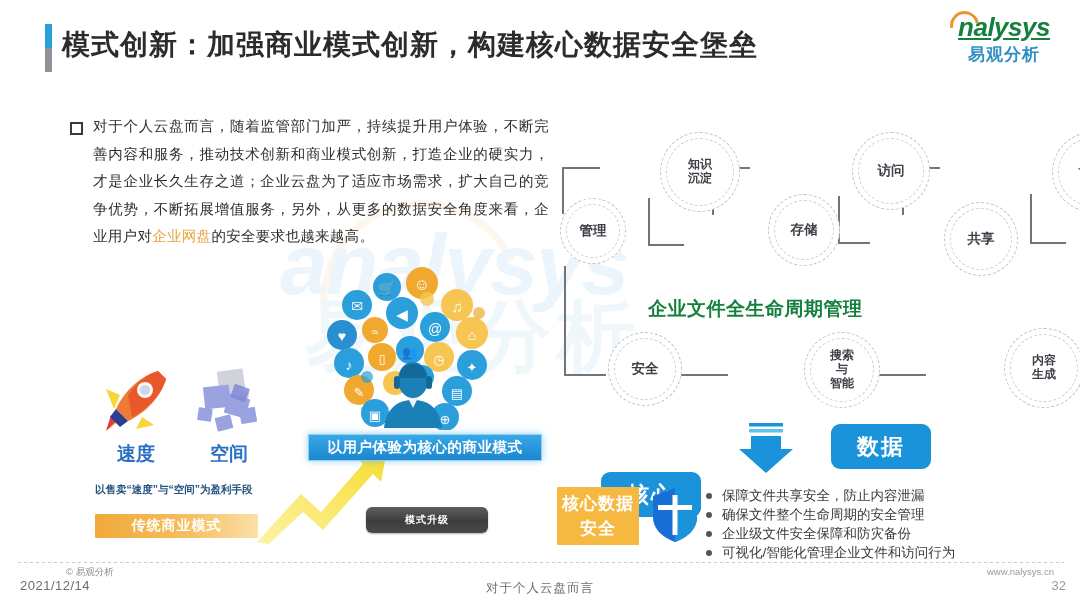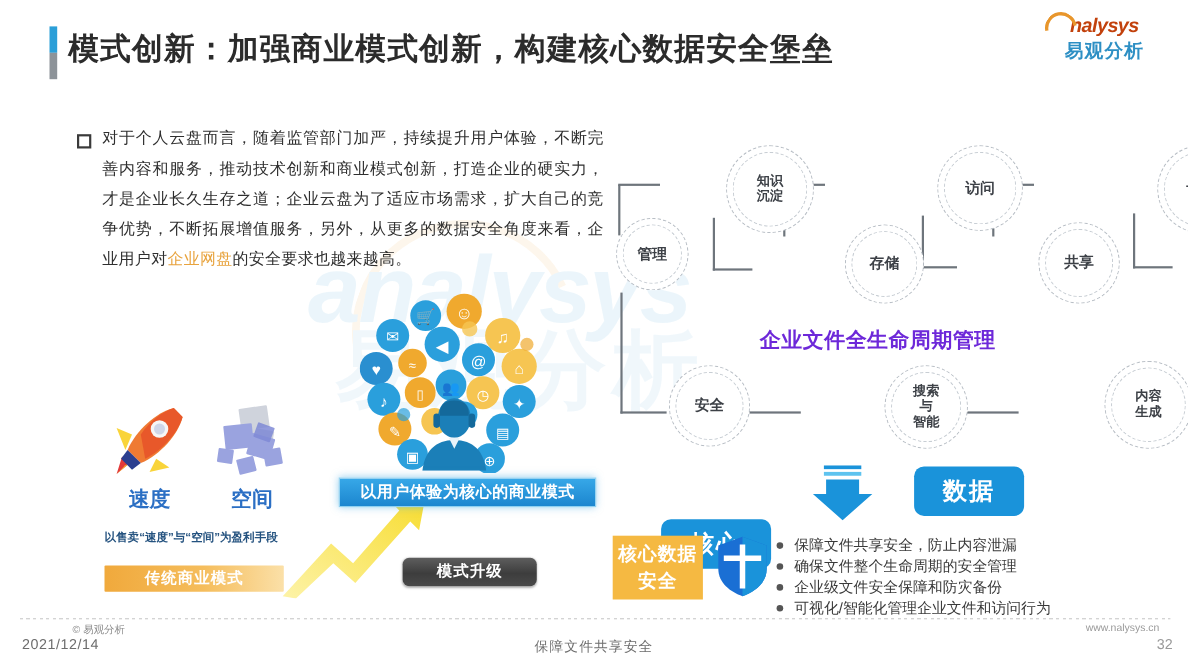--- a/index.html
+++ b/index.html
@@ -41,23 +41,24 @@
   .title-bar{position:absolute;left:45px;top:24px;width:7px;height:48px;}
   .title-bar .b1{height:24px;background:#2b9fd8;}
   .title-bar .b2{height:24px;background:#8d9399;}
   .page-title{
     position:absolute;left:62px;top:26px;
     font-size:28px;font-weight:bold;color:#2b2b2b;
     letter-spacing:1px;white-space:nowrap;
   }
   .logo{position:absolute;right:16px;top:14px;width:120px;height:56px;text-align:center;}
   .logo-en{
-    font-size:18px;font-weight:bold;font-style:italic;color:#c2410c;
+    font-size:26px;font-weight:bold;font-style:italic;color:#15803d;
     letter-spacing:-.5px;line-height:1;position:relative;
     font-family:"Liberation Sans",sans-serif;
+    text-decoration:underline;
   }
   .logo-swoosh{
     position:absolute;left:6px;top:-3px;width:23px;height:23px;
     border:3.5px solid #e8962c;border-radius:50%;
     border-bottom-color:transparent;border-right-color:transparent;
     transform:rotate(35deg);
   }
   .logo-cn{font-size:17px;font-weight:bold;color:#2d8fc4;letter-spacing:1px;margin-top:3px;}
 
   
@@ -98,21 +99,21 @@
     position:absolute;left:308px;top:434px;width:232px;height:25px;
     background:linear-gradient(180deg,#37a8e8 0%,#1c86cf 100%);
     border:1px solid #8fd0f0;
     color:#fff;font-size:14.5px;font-weight:bold;
     display:flex;align-items:center;justify-content:center;letter-spacing:.5px;
     box-shadow:0 0 7px rgba(70,170,225,.55);
   }
   .upgrade-btn{
     position:absolute;left:366px;top:507px;width:122px;height:26px;
     background:linear-gradient(180deg,#5e5e5e 0%,#3d3d3d 55%,#4a4a4a 100%);
-    border-radius:6px;color:#fff;font-size:14px;font-weight:bold;
+    border-radius:6px;color:#fff;font-size:10px;font-weight:bold;
     display:flex;align-items:center;justify-content:center;letter-spacing:1px;
     box-shadow:0 1px 2px rgba(0,0,0,.3);
   }
   .yellow-arrow{position:absolute;left:255px;top:448px;width:140px;height:96px;}
 
   
   .diagram{position:absolute;left:560px;top:110px;width:460px;height:290px;}
   .node{
     position:absolute;border-radius:50%;
     display:flex;align-items:center;justify-content:center;
@@ -120,22 +121,22 @@
     border:1.6px dashed #b9bfc6;
     background:#ffffff;
   }
   .node::before{
     content:"";position:absolute;inset:5px;border-radius:50%;
     border:1.6px dashed #c8ced4;
   }
   .node span{position:relative;z-index:2;line-height:1.15;}
   .diag-title{
     position:absolute;left:88px;top:186px;width:300px;
-    font-size:19px;font-weight:bold;color:#6d28d9;letter-spacing:.5px;
-    text-align:center;
+    font-size:19px;font-weight:bold;color:#15803d;letter-spacing:.5px;
+    text-align:left;
   }
   .conn{position:absolute;background:#6e757c;}
 
   
   .blue-box{
     position:absolute;height:45px;border-radius:9px;background:#1a93da;
     display:flex;align-items:center;justify-content:center;
     color:#fff;font-size:22px;font-weight:bold;letter-spacing:2px;
   }
   .down-arrow{position:absolute;left:735px;top:423px;width:62px;height:52px;}
@@ -320,21 +321,21 @@
     <div class="conn" style="left:316px;top:264px;width:50px;height:2px;"></div>
 
     <div class="diag-title">企业文件全生命周期管理</div>
     <div id="node-host">
         <div class="node" style="left: 0px; top: 88px; width: 64px; height: 64px; font-size: 13.5px;">
           <span>管理</span>
         </div>
         <div class="node" style="left: 100px; top: 22px; width: 78px; height: 78px; font-size: 12px;">
           <span>知识<br>沉淀</span>
         </div>
-        <div class="node" style="left: 208px; top: 94px; width: 70px; height: 70px; font-size: 13.5px;">
+        <div class="node" style="left: 208px; top: 84px; width: 70px; height: 70px; font-size: 13.5px;">
           <span>存储</span>
         </div>
         <div class="node" style="left: 292px; top: 22px; width: 76px; height: 76px; font-size: 13.5px;">
           <span>访问</span>
         </div>
         <div class="node" style="left: 384px; top: 92px; width: 72px; height: 72px; font-size: 13.5px;">
           <span>共享</span>
         </div>
         <div class="node" style="left: 492px; top: 22px; width: 78px; height: 78px; font-size: 13.5px;">
           <span>协作</span>
@@ -373,17 +374,17 @@
         <li>保障文件共享安全，防止内容泄漏</li>
         <li>确保文件整个生命周期的安全管理</li>
         <li>企业级文件安全保障和防灾备份</li>
         <li>可视化/智能化管理企业文件和访问行为</li>
       </ul>
   </div>
 
   <div class="foot-rule"></div>
   <div class="copy">© 易观分析</div>
   <div class="date">2021/12/14</div>
-  <div class="slogan">保障文件共享安全</div>
+  <div class="slogan">对于个人云盘而言</div>
   <div class="site">www.nalysys.cn</div>
   <div class="pageno">32</div>
 
 </div>
 
 </body></html>

